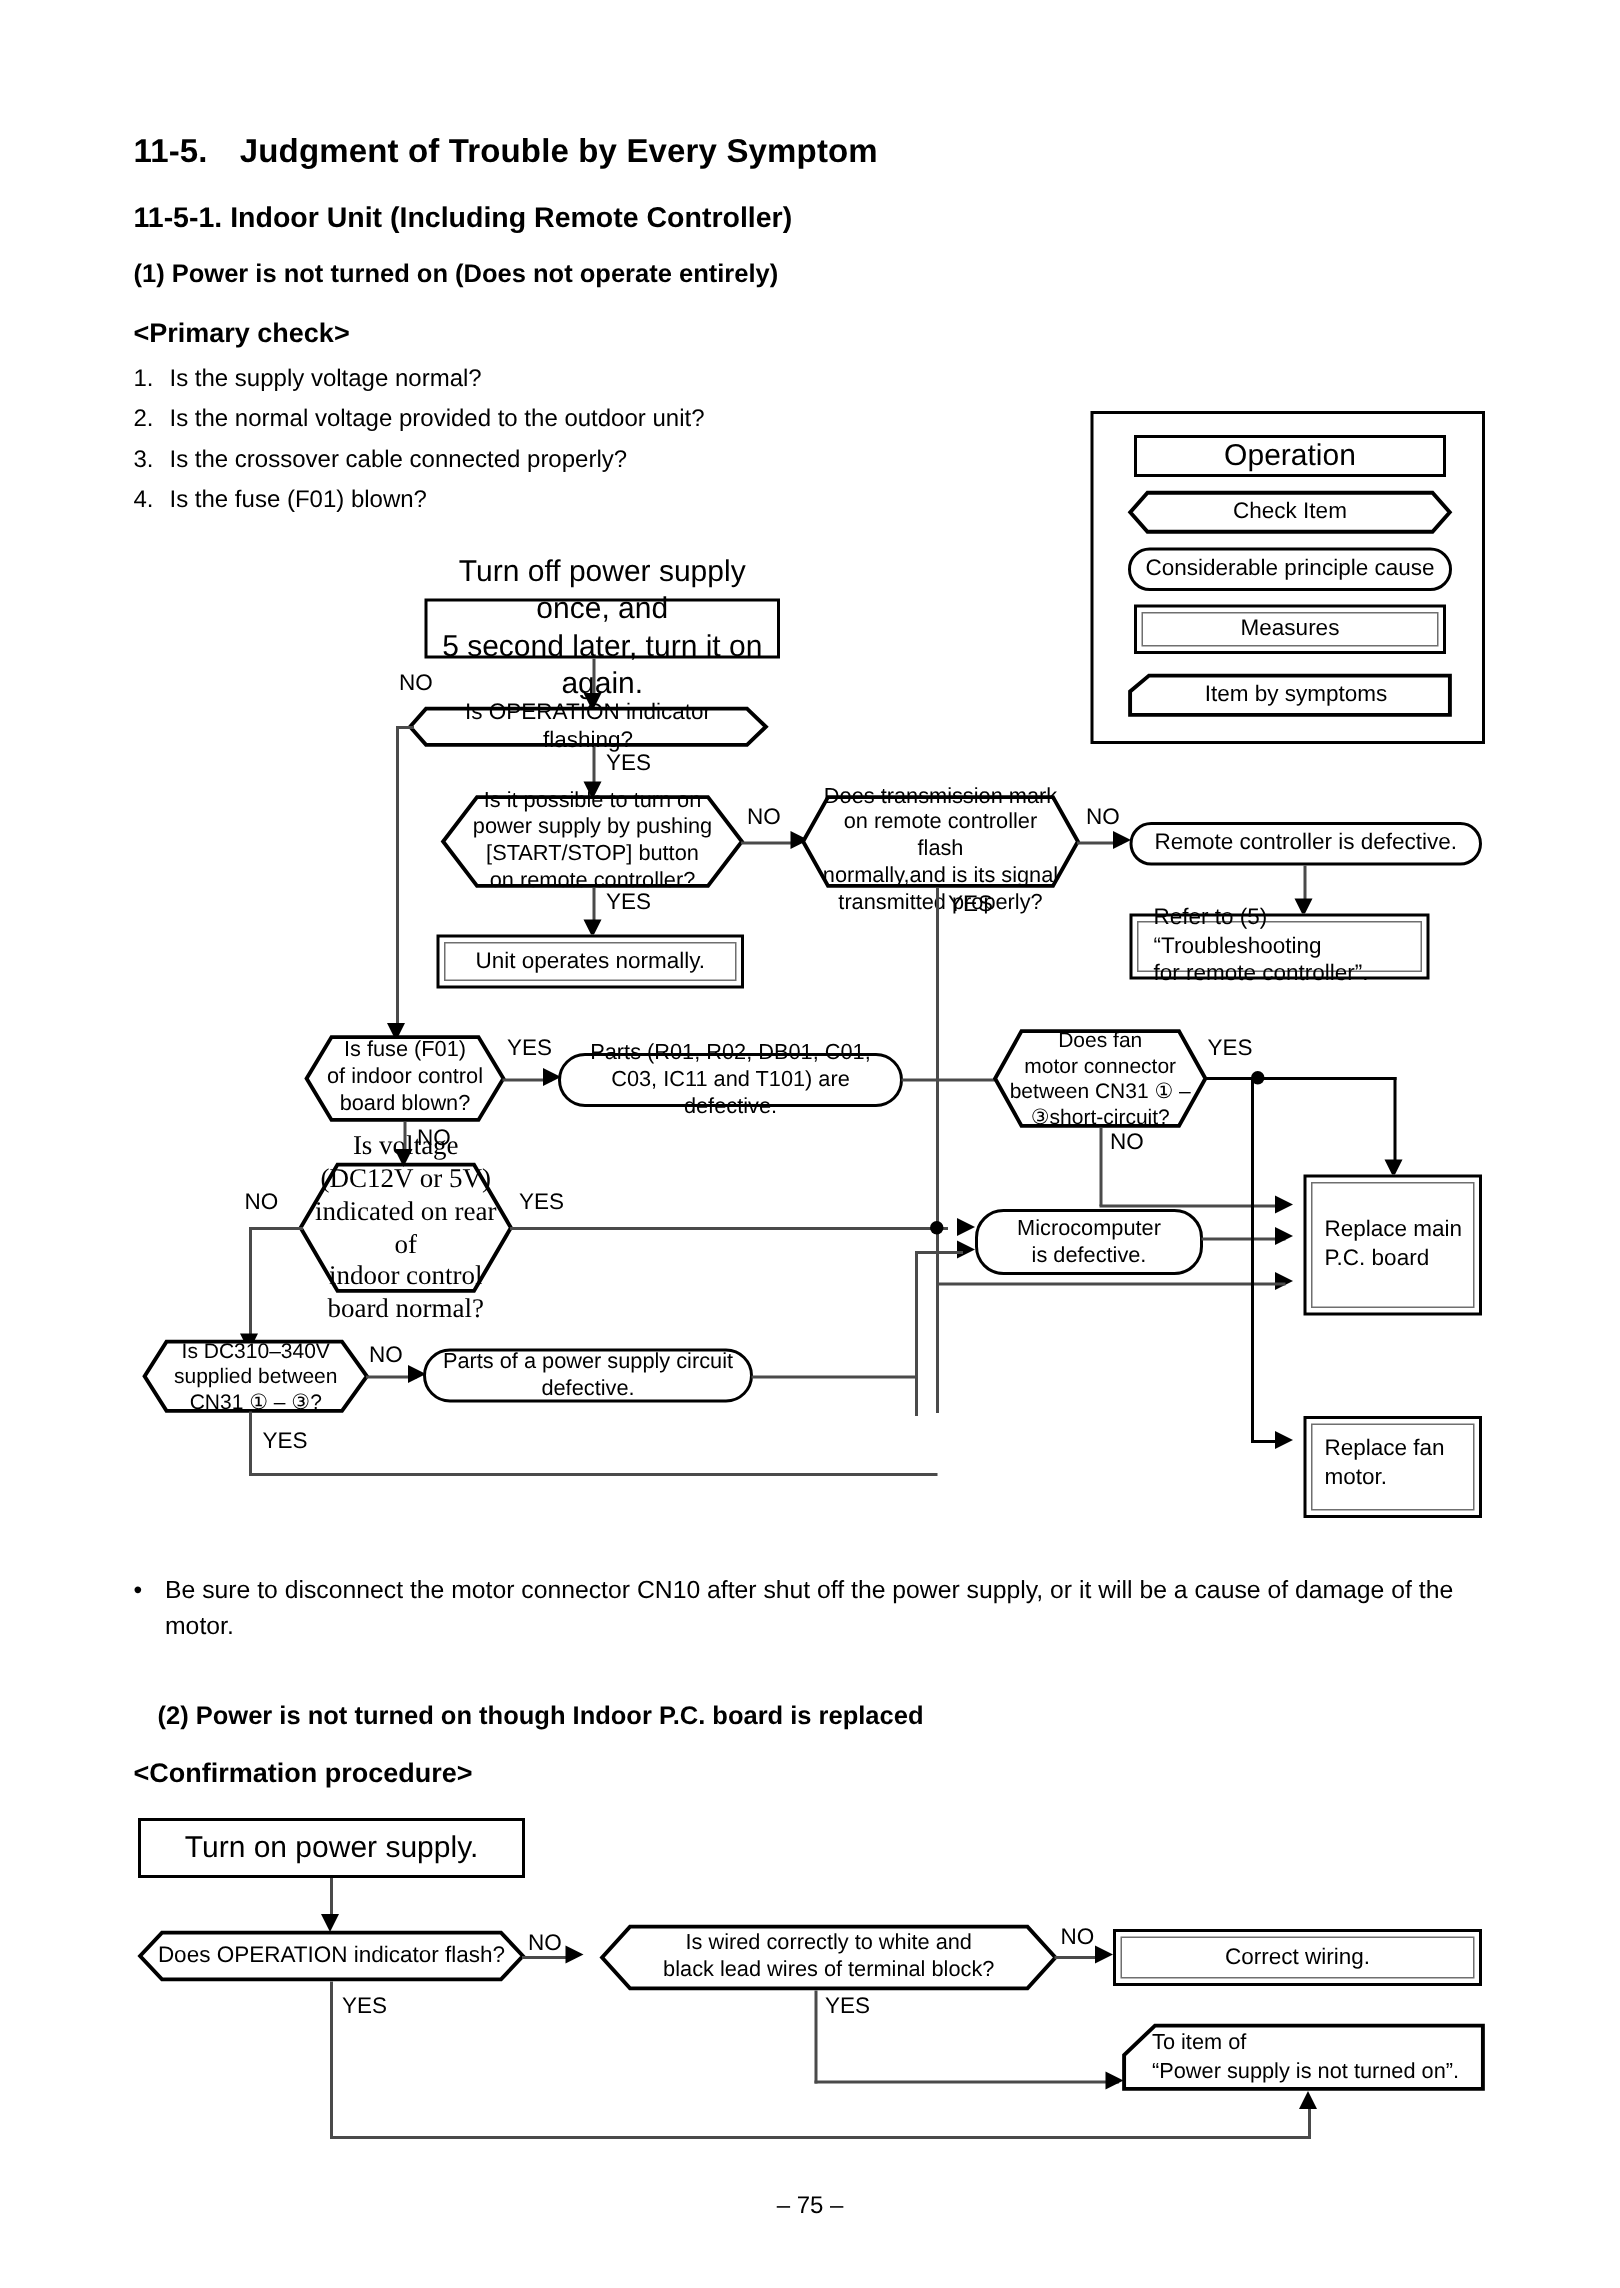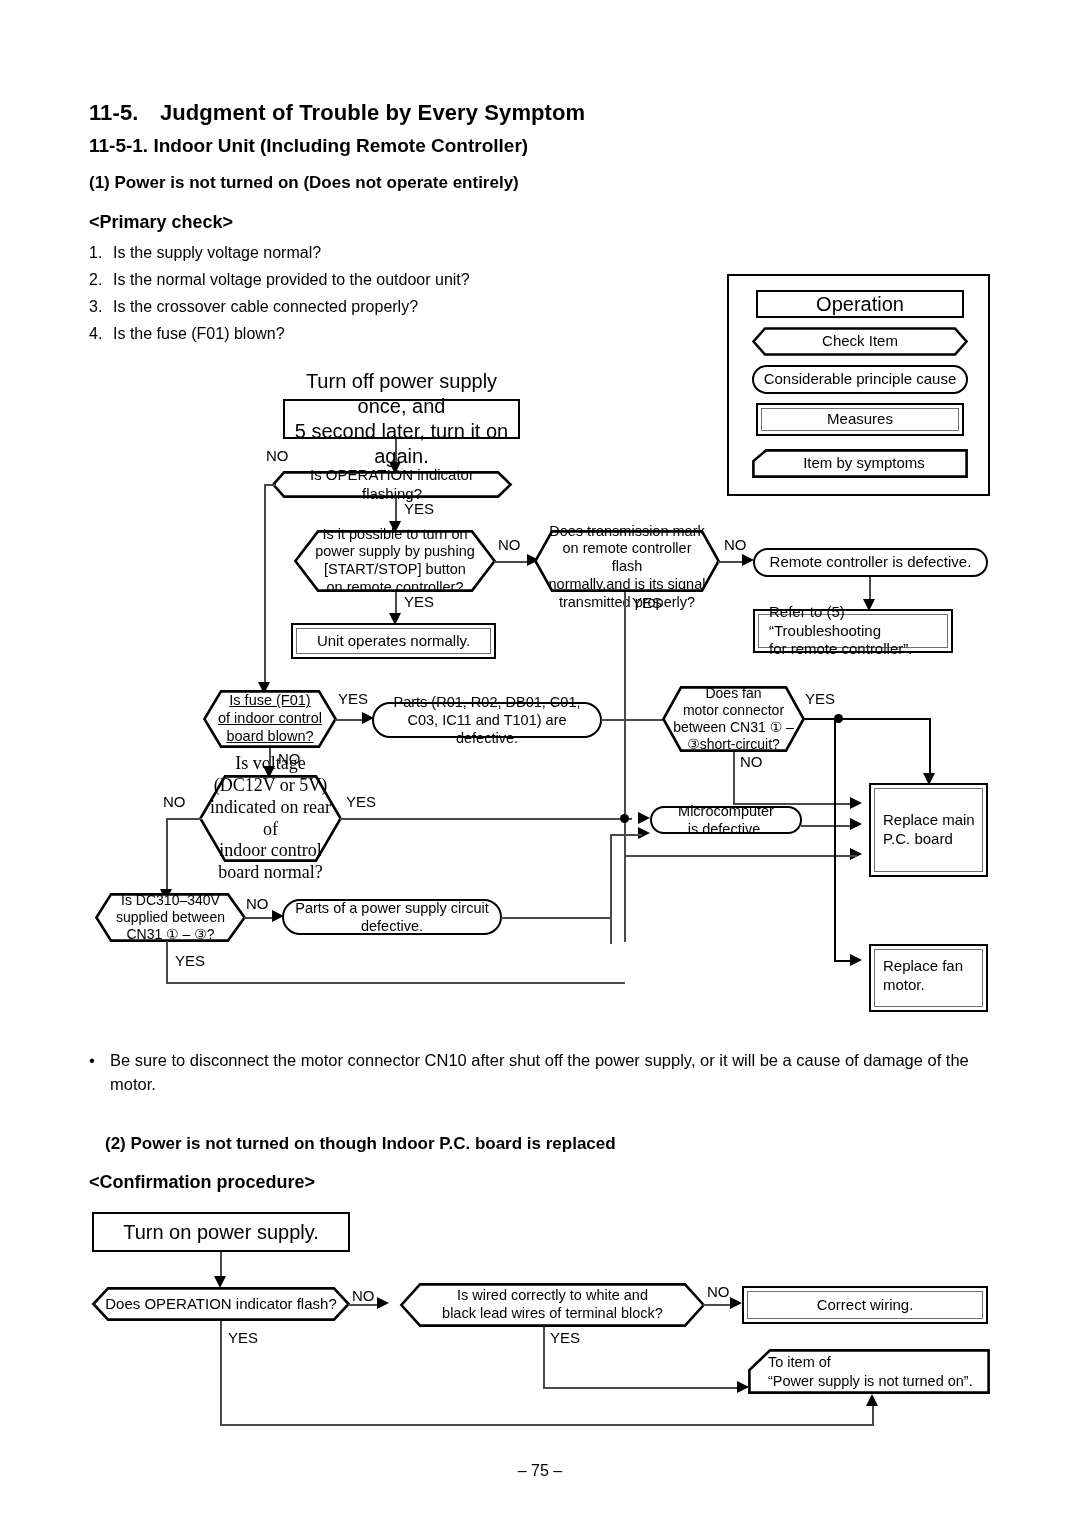--- a/index.html
+++ b/index.html
@@ -88,21 +88,21 @@
   .lbl { position:absolute; font-size:15px; white-space:nowrap; }
 
   
   .legendbox { position:absolute; border:2.5px solid #000; background:#fff; }
 </style>
 </head>
 <body>
 
 <div class="page">
 
-  <div class="h1" style="left:89px; top:100px;">
+  <div class="h1" style="left:89px; top:88px;">
     <span>11-5.</span>
     <span style="display:inline-block;width:9px"></span>
     <span>Judgment of Trouble by Every Symptom</span>
   </div>
 
   <div class="h2" style="left:89px; top:135px;">11-5-1. Indoor Unit (Including Remote Controller)</div>
 
   <div class="h3" style="left:89px; top:173px;">(1) Power is not turned on (Does not operate entirely)</div>
 
   <div class="h4" style="left:89px; top:212px;">&lt;Primary check&gt;</div>
@@ -247,21 +247,21 @@
   </div>
 
   <div class="lbl" style="left:632px; top:594px;">YES</div>
   <div class="ln v" style="left:624px; top:592px; height:350px;"></div>
 
   <div class="hexwrap" style="left:203px; top:690px; width:134px; height:58px;">
     <svg width="134" height="58" viewBox="0 0 134 58">
         <polygon points="18,1.4 116,1.4 132.6,29 116,56.6 18,56.6 1.4,29" fill="#fff" stroke="#000" stroke-width="2.6"></polygon>
       </svg>
     <div class="hextext" style="padding:0 8px; font-size:14.5px;">
-      <div style="text-decoration:underline;">
+      <div style="">
         <div>Is fuse (F01)</div>
         <div>of indoor control</div>
         <div>board blown?</div>
       </div>
     </div>
   </div>
 
   <div class="lbl" style="left:338px; top:690px;">YES</div>
   <div class="ln h" style="left:335px; top:719px; width:33px;"></div>
   <div class="ar right" style="left:362px; top:712px;"></div>
@@ -322,21 +322,21 @@
   <div class="lbl" style="left:346px; top:793px;">YES</div>
   <div class="ln h" style="left:340px; top:818px; width:292px;"></div>
   <div class="dot" style="left:620px; top:814px;"></div>
   <div class="ar right" style="left:638px; top:812px;"></div>
 
   <div class="lbl" style="left:163px; top:793px;">NO</div>
   <div class="ln h" style="left:166px; top:818px; width:36px;"></div>
   <div class="ln v" style="left:166px; top:818px; height:73px;"></div>
   <div class="ar down" style="left:160px; top:889px;"></div>
 
-  <div class="stad" style="left:650px; top:806px; width:152px; height:28px; border-radius:19px; padding:0 6px;">
+  <div class="stad" style="left:650px; top:806px; width:152px; height:44px; border-radius:19px; padding:0 6px;">
     <div style="text-align:center; font-size:14.5px;">
       <div>Microcomputer</div>
       <div>is defective.</div>
     </div>
   </div>
 
   <div class="ar right" style="left:638px; top:827px;"></div>
   <div class="ln h" style="left:610px; top:834px; width:32px;"></div>
   <div class="ln v" style="left:610px; top:834px; height:110px;"></div>
 

